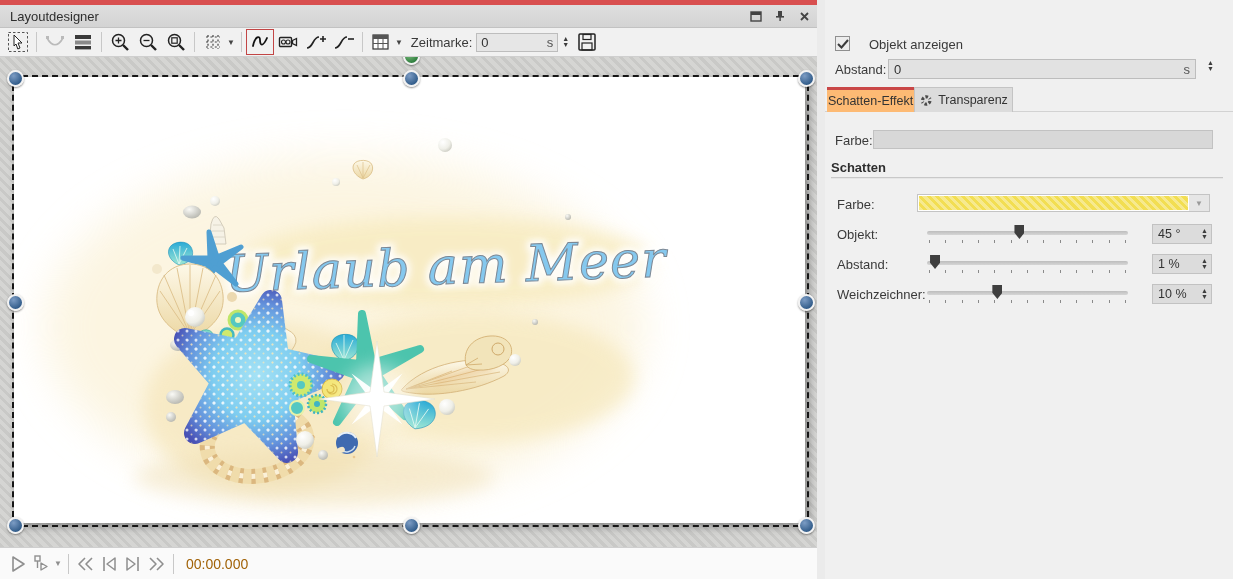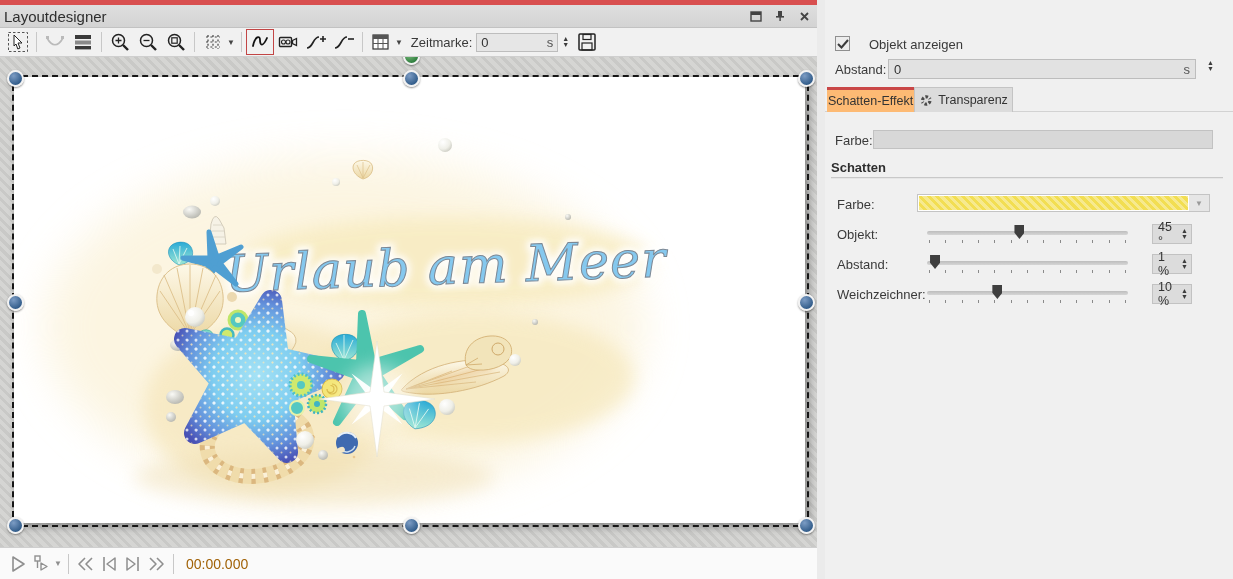--- a/index.html
+++ b/index.html
@@ -1,21 +1,21 @@
 <!DOCTYPE html>
 <html><head>
 <meta charset="utf-8">
 <style>
   html,body{margin:0;padding:0;background:#e8e8e8;font-family:"Liberation Sans","DejaVu Sans",sans-serif;}
   #app{position:relative;width:1233px;height:579px;background:#f0f0f0;overflow:hidden;font-size:13px;color:#333;}
   
   #left-panel{position:absolute;left:0;top:0;width:817px;height:579px;background:#f0f0f0;}
   #left-accent{position:absolute;left:0;top:0;width:817px;height:5px;background:#d84f4f;}
   #left-titlebar{position:absolute;left:0;top:5px;width:817px;height:22px;background:linear-gradient(#dedede,#d3d3d3);border-bottom:1px solid #c2c2c2;display:flex;align-items:center;}
-  .titlebar-title{padding-left:4px;font-size:15px;color:#2e2e2e;}
+  .titlebar-title{padding-left:10px;font-size:13px;color:#2e2e2e;}
   .win-btns{position:absolute;right:6px;top:0;height:100%;display:flex;align-items:center;gap:10px;}
   .win-btn{width:14px;height:12px;display:flex;align-items:center;justify-content:center;cursor:default;}
   
   #toolbar{position:absolute;left:0;top:28px;width:817px;height:29px;background:#f1f1f1;border-bottom:1px solid #cfcfcf;display:flex;align-items:center;padding-left:4px;box-sizing:border-box;}
   .tool{width:26px;height:24px;display:flex;align-items:center;justify-content:center;border:1px solid transparent;flex:0 0 auto;}
   .tool.selected{border:1px solid #c24545;}
   .tool.disabled{opacity:.35;}
   .tsep{width:1px;height:20px;background:#c8c8c8;margin:0 4px;flex:0 0 auto;}
   .dd-arrow{font-size:8px;color:#444;margin:0 2px 0 0;flex:0 0 auto;}
   #zeitmarke-label{margin:0 4px 0 6px;color:#3a3a3a;}
@@ -53,21 +53,21 @@
   #farbe-control{position:absolute;left:92px;top:194px;width:293px;height:18px;border:1px solid #c4c4c4;background:#e6e6e6;box-sizing:border-box;display:flex;}
   #farbe-swatch{width:271px;height:100%;border:1px solid #fff;box-sizing:border-box;
      background-image:repeating-linear-gradient(45deg,rgba(255,255,255,.35) 0 3px,rgba(0,0,0,0) 3px 6px);}
   #farbe-dd{flex:1;display:flex;align-items:center;justify-content:center;font-size:8px;color:#9a9a9a;}
   
   .slider-track{position:absolute;width:201px;height:4px;background:linear-gradient(#bdbdbd,#d6d6d6);border-radius:2px;}
   .slider-handle{position:absolute;top:-6px;width:10px;height:14px;background:#3f3f3f;
      clip-path:polygon(0 0,100% 0,100% 55%,50% 100%,0 55%);}
   .ticks{position:absolute;width:197px;height:4px;display:flex;justify-content:space-between;}
   .ticks i{width:1px;height:3px;background:#8a8a8a;}
-  .spinbox{position:absolute;width:40px;height:20px;background:#dcdcdc;border:1px solid #c2c2c2;box-sizing:border-box;display:flex;align-items:center;justify-content:space-between;padding:0 3px 0 5px;font-size:12.5px;color:#333;}
+  .spinbox{position:absolute;width:60px;height:20px;background:#dcdcdc;border:1px solid #c2c2c2;box-sizing:border-box;display:flex;align-items:center;justify-content:space-between;padding:0 3px 0 5px;font-size:12.5px;color:#333;}
   svg{display:block;}
 </style>
 </head>
 <body>
 
 <div id="app">
 
   <div id="left-panel">
     <div id="left-accent"></div>
     <div id="left-titlebar">

